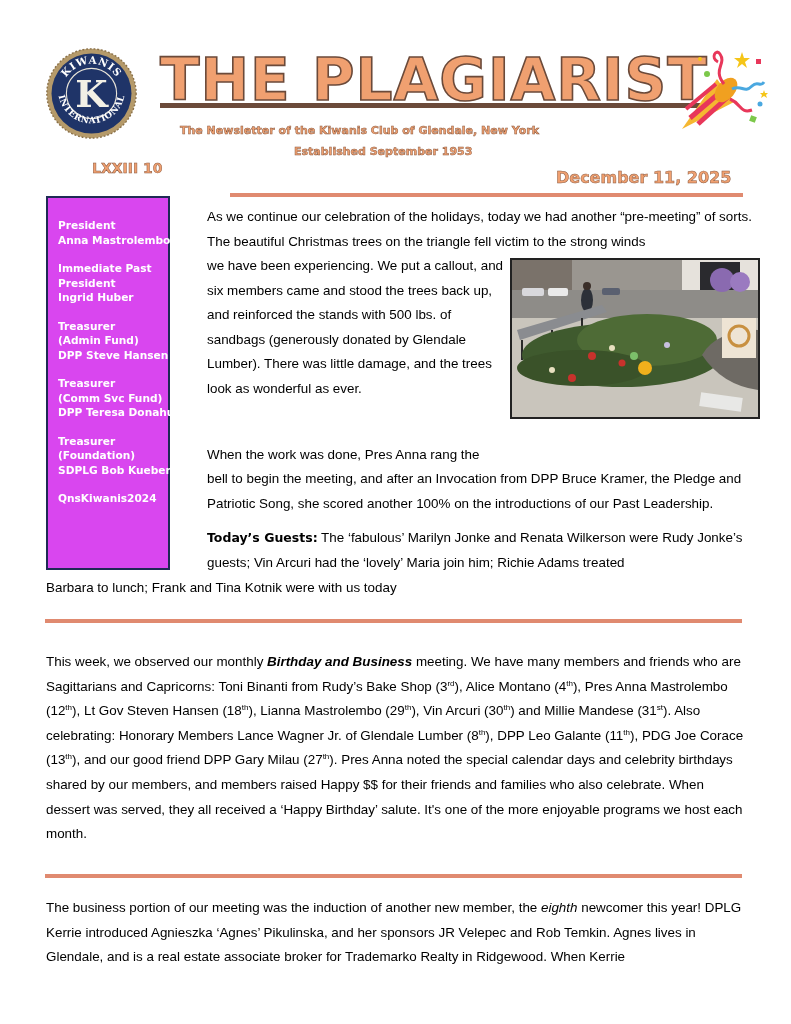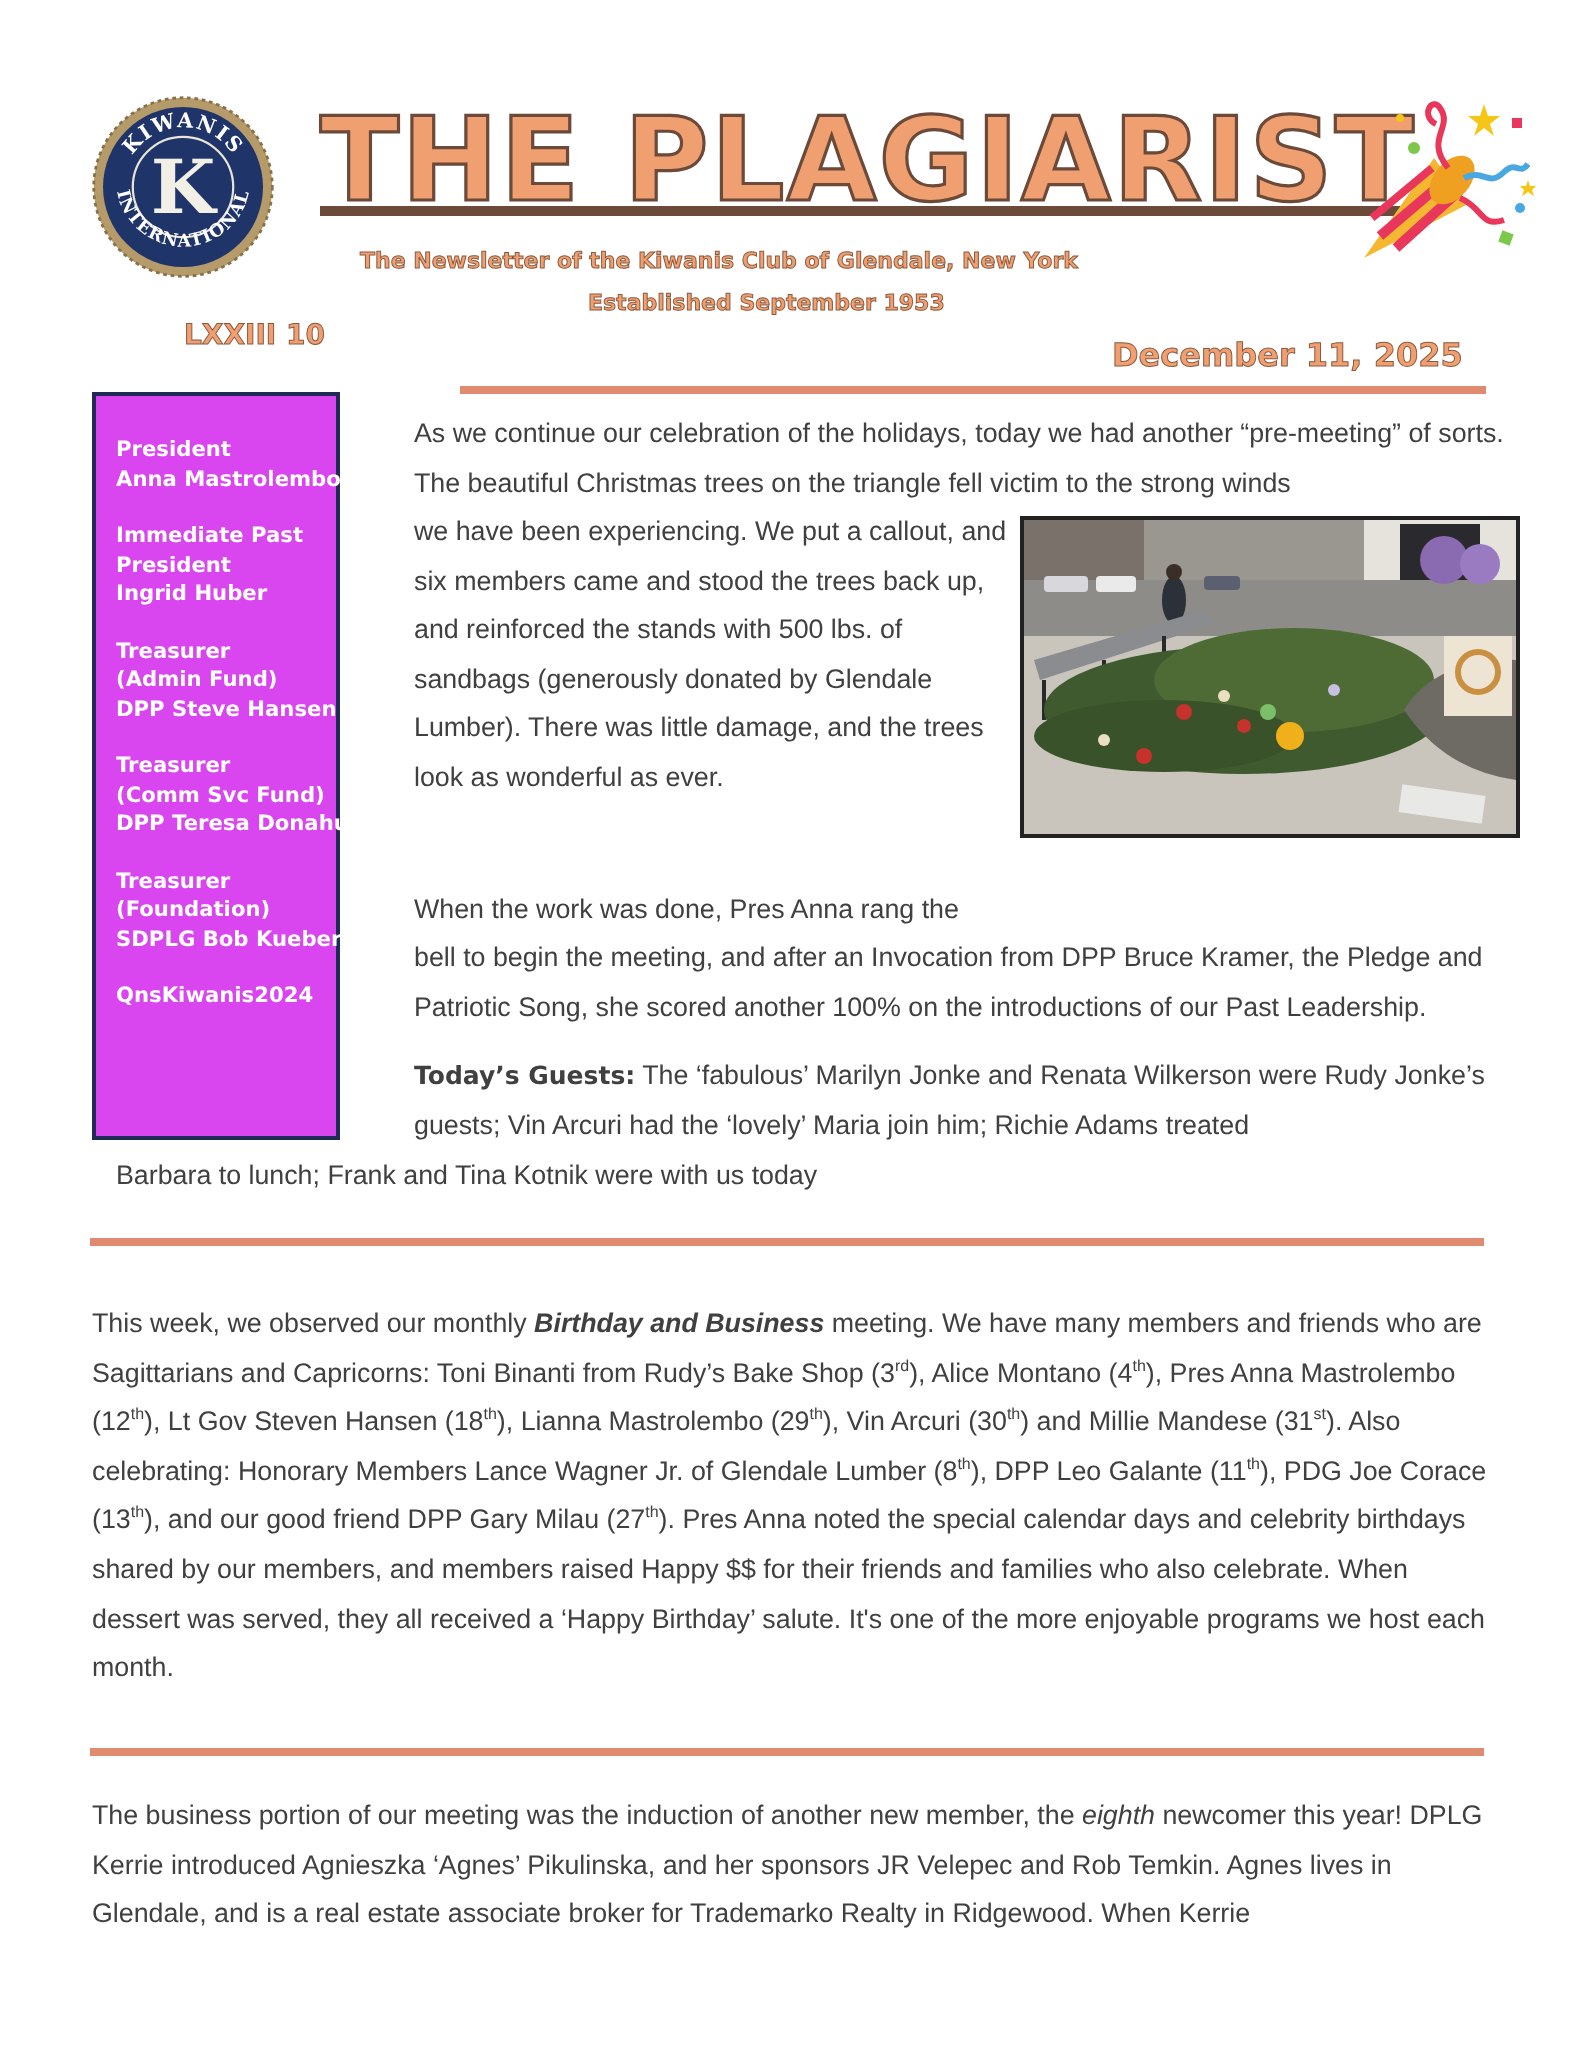--- a/index.html
+++ b/index.html
@@ -29,29 +29,29 @@
 
   
   #sidebar { left:46px; top:196px; width:124px; height:374px; background:#d946ef;
              border:2px solid #1f2a55; box-sizing:border-box; padding:20px 0 0 10px;
              color:#ffffff; font-family:"DejaVu Sans", sans-serif; font-weight:bold;
              font-size:10.6px; line-height:14.5px; }
   .officer { margin-bottom:14px; }
   .officer div { white-space:nowrap; }
 
   
-  .p { font-size:13.4px; line-height:24.6px; color:#404040; }
+  .p { font-size:13.4px; line-height:24.6px; color:#000000; }
   #p1a { left:207px; top:205px; width:545px; }
   #p1b { left:207px; top:254px; width:300px; }
   #photo { left:510px; top:258px; width:250px; height:161px; border:2px solid #222;
            box-sizing:border-box; overflow:hidden; }
   #p2a { left:207px; top:443px; width:300px; }
   #p2b { left:207px; top:467px; width:545px; }
   #guests { left:207px; top:526px; width:545px; }
-  #guests2 { left:46px; top:576px; width:600px;margin-left:12px; }
+  #guests2 { left:46px; top:576px; width:600px; }
   .guest-label { font-family:"DejaVu Sans", sans-serif; font-weight:bold; font-size:12.5px; }
 
   #p3 { left:46px; top:650px; width:700px; }
   #p4 { left:46px; top:896px; width:700px; }
   sup { font-size:8px; line-height:0; }
 </style>
 </head>
 <body>
 
 <div id="logo" class="abs">

